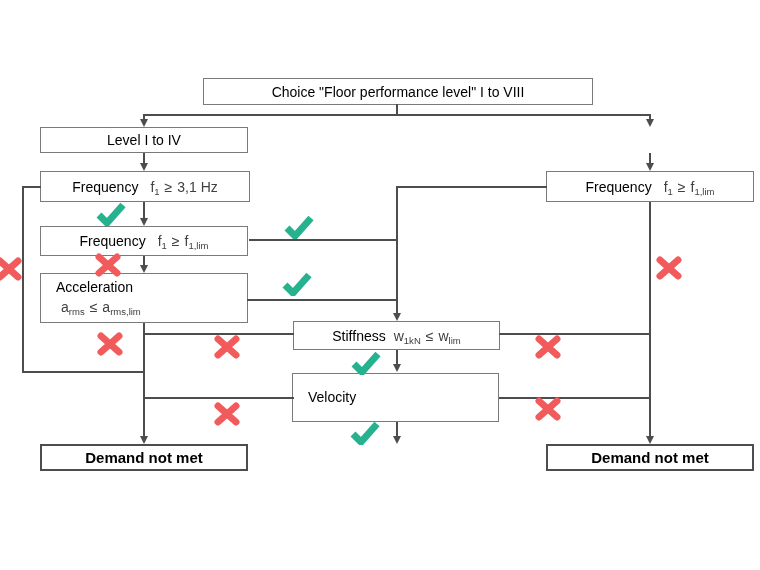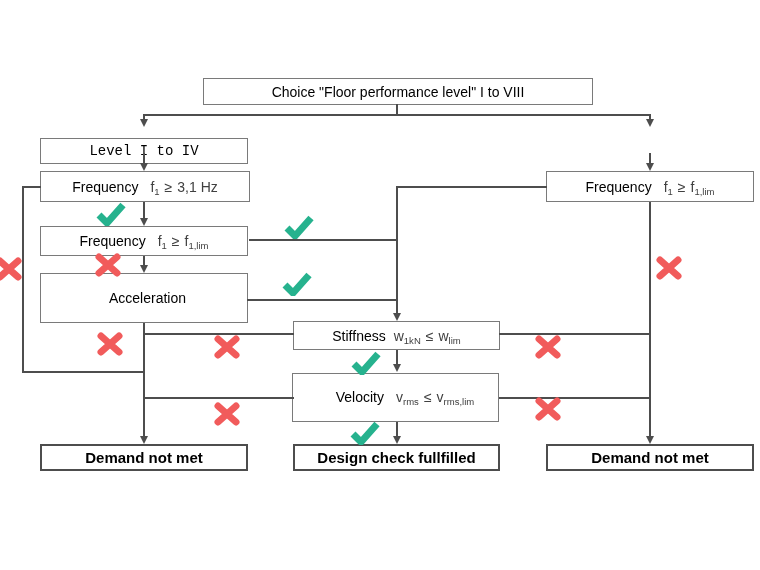--- a/index.html
+++ b/index.html
@@ -17,21 +17,21 @@
   }
   .box.result{
     border:2px solid var(--result-border,#4d4d4d);
     font-weight:bold;font-size:15px;
   }
   .box .formula{color:var(--formula-text,#404040);}
   .box .op{margin:0 5px;}
   sub{font-size:0.68em;line-height:0;vertical-align:-3px;}
   .row-gap{display:flex;align-items:center;column-gap:12px;}
   .row-gap.tight{column-gap:8px;align-items:flex-end;}
-  .box.two{align-items:center;justify-content:center;padding:3px 22px;}
+  .box.two{flex-direction:column;align-items:flex-start;justify-content:center;padding:3px 8px;}
   .box.two .t{text-align:left;padding-left:7px;line-height:19px;}
   .box.two .f{text-align:center;transform:translateX(12px);line-height:21px;}
   .ln{position:absolute;background:var(--line,#4d4d4d);}
   .arrow{
     position:absolute;width:0;height:0;
     border-left:4px solid transparent;border-right:4px solid transparent;
     border-top:8px solid var(--line,#4d4d4d);
   }
   .mark{position:absolute;}
   .mark.check{color:var(--pass,#26b28e);}
@@ -39,69 +39,66 @@
 </style>
 </head>
 <body>
 
 <div class="canvas">
 
   <div class="box" style="left:203px;top:78px;width:390px;height:27px;">
     <span>Choice "Floor performance level" I to VIII</span>
   </div>
 
-  <div class="box" style="left:40px;top:138px;width:208px;height:26px;font-family:Liberation Mono, monospace;">
+  <div class="box" style="left:40px;top:127px;width:208px;height:26px;">
     <span>Level I to IV</span>
   </div>
 
 
   <div class="box" style="left:40px;top:171px;width:210px;height:31px;">
     <span class="row-gap">
       <span>Frequency</span>
       <span class="formula"><span>f</span><sub>1</sub><span class="op">≥</span><span>3,1 Hz</span></span>
     </span>
   </div>
 
   <div class="box" style="left:40px;top:226px;width:208px;height:30px;">
     <span class="row-gap">
       <span>Frequency</span>
       <span class="formula"><span>f</span><sub>1</sub><span class="op">≥</span><span>f</span><sub>1,lim</sub></span>
     </span>
   </div>
 
   <div class="box two" style="left:40px;top:273px;width:208px;height:50px;">
     <div class="t">Acceleration</div>
+    <div class="f formula"><span>a</span><sub>rms</sub><span class="op">≤</span><span>a</span><sub>rms,lim</sub></div>
   </div>
 
   <div class="box" style="left:546px;top:171px;width:208px;height:31px;">
     <span class="row-gap">
       <span>Frequency</span>
       <span class="formula"><span>f</span><sub>1</sub><span class="op">≥</span><span>f</span><sub>1,lim</sub></span>
     </span>
   </div>
 
   <div class="box" style="left:293px;top:321px;width:207px;height:29px;">
     <span class="row-gap tight">
       <span>Stiffness</span>
       <span class="formula"><span>w</span><sub>1kN</sub><span class="op">≤</span><span>w</span><sub>lim</sub></span>
     </span>
   </div>
 
   <div class="box two" style="left:292px;top:373px;width:207px;height:49px;">
     <div class="t">Velocity</div>
-    <div class="f formula"><span>v</span><sub>rms</sub><span class="op">≤</span><span>v</span><sub>rms,lim</sub></div>
   </div>
 
   <div class="box result" style="left:40px;top:444px;width:208px;height:27px;">
     <span>Demand not met</span>
   </div>
 
-  <div class="box result" style="left:293px;top:444px;width:207px;height:27px;">
-    <span>Design check fullfilled</span>
-  </div>
 
   <div class="box result" style="left:546px;top:444px;width:208px;height:27px;">
     <span>Demand not met</span>
   </div>
 
   <div class="ln" style="left:396px;top:104px;width:2px;height:12px;"></div>
   <div class="ln" style="left:143px;top:114px;width:508px;height:2px;"></div>
   <div class="ln" style="left:143px;top:114px;width:2px;height:7px;"></div>
   <div class="ln" style="left:649px;top:114px;width:2px;height:7px;"></div>
   <div class="ln" style="left:143px;top:153px;width:2px;height:12px;"></div>

